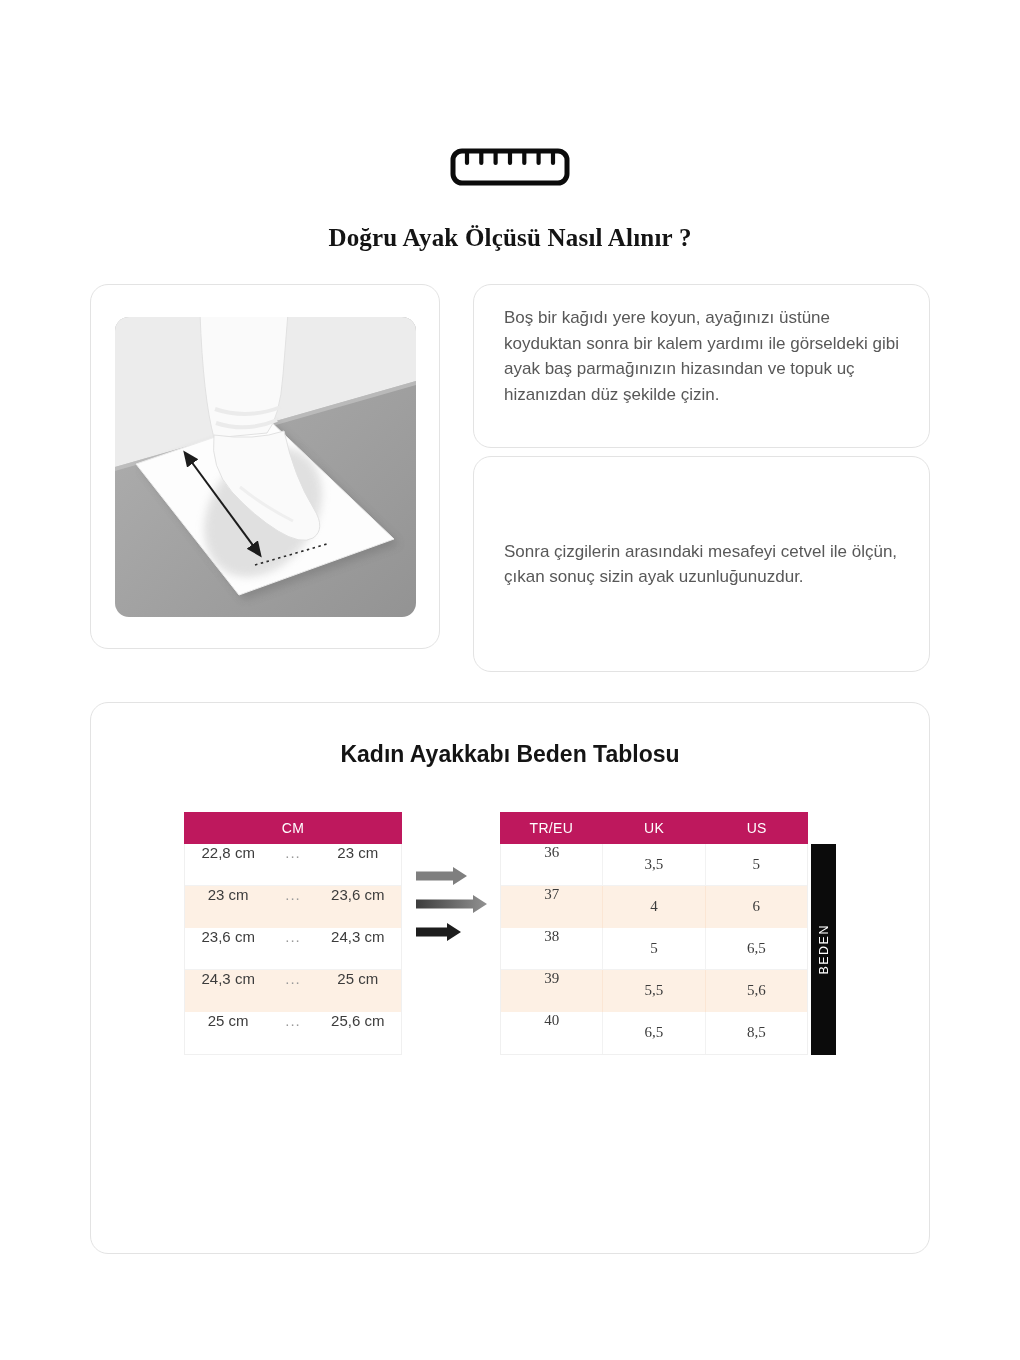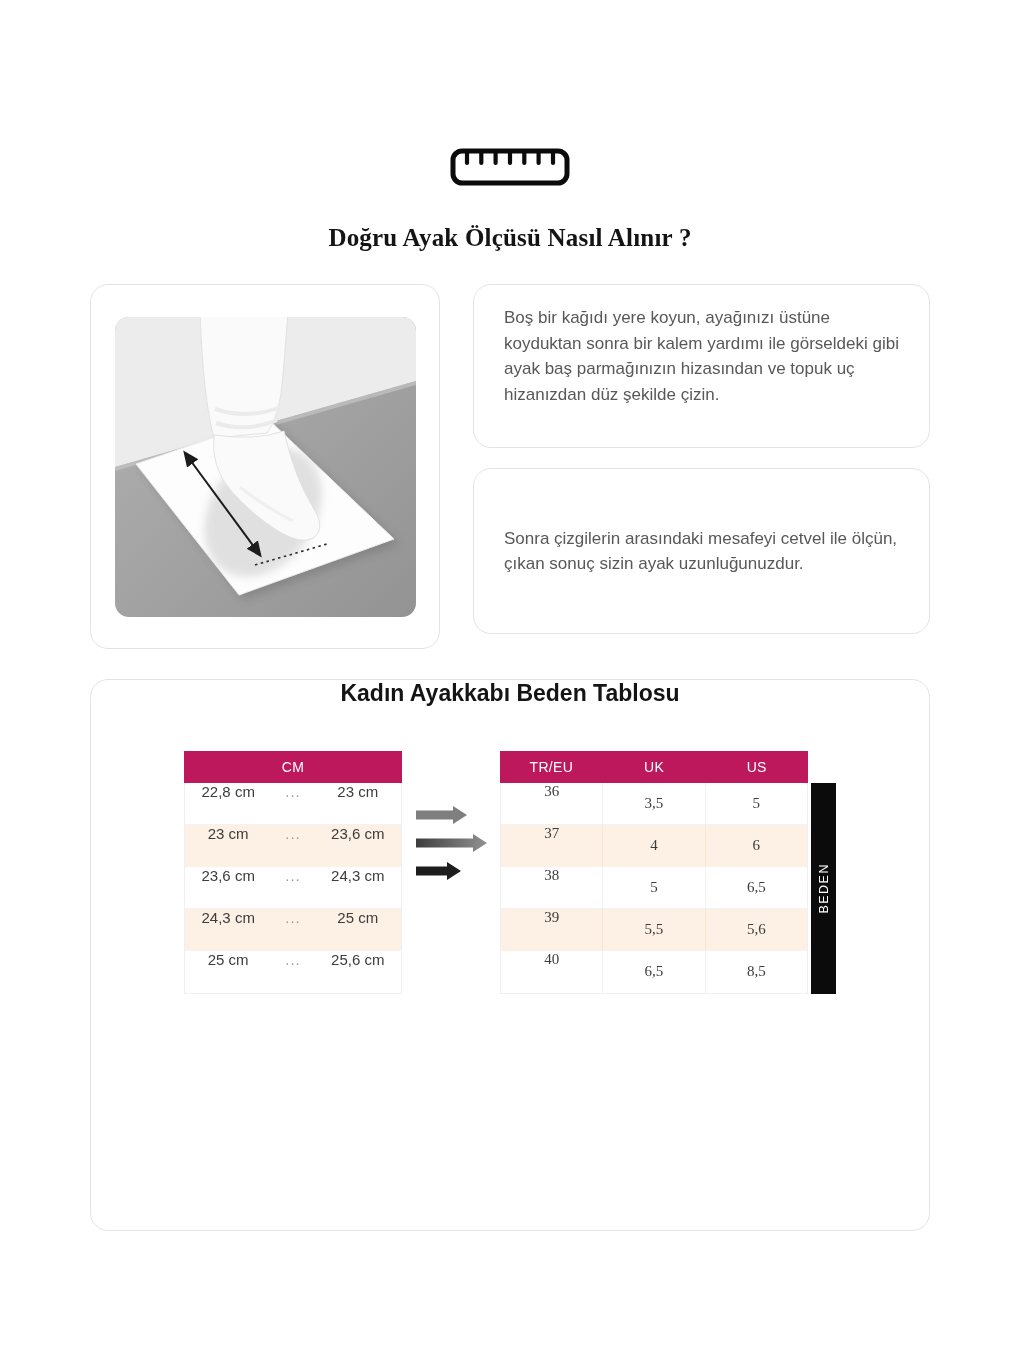--- a/index.html
+++ b/index.html
@@ -27,30 +27,30 @@
     border:1px solid #e3e3e3;
     border-radius:18px;
   }
   .photo-card {
     width:350px; height:365px; flex:0 0 350px;
     display:flex; align-items:center; justify-content:center;
   }
   .photo {
     width:301px; height:300px; border-radius:14px; overflow:hidden;
   }
-  .right-col { flex:1; display:flex; flex-direction:column; gap:20px; }
+  .right-col { flex:1; display:flex; flex-direction:column; gap:8px; }
   .text-card {
     padding:20px 30px;
     color:#585858; font-size:17px; line-height:1.5;
   }
   .step1-card { height:164px; }
-  .step2-card { height:166px; display:flex; align-items:center; }
+  .step2-card { height:216px; display:flex; align-items:center; }
 
   
-  .table-card { margin-top:30px; height:552px; }
+  .table-card { margin-top:30px; height:552px; padding-top:38px; }
   .section-title { text-align:center; font-size:23px; font-weight:700; color:#141414; }
   .tables-row { display:flex; justify-content:center; align-items:flex-start; margin-top:44px; }
 
   .t-header {
     background:#be185d; color:#fff;
     height:32px; display:flex; align-items:center; justify-content:center;
     font-size:14px; font-weight:500; letter-spacing:.3px;
   }
   .t-body { border:1px solid #f0f0f0; border-top:none; background:#fff; }
   .t-row {

